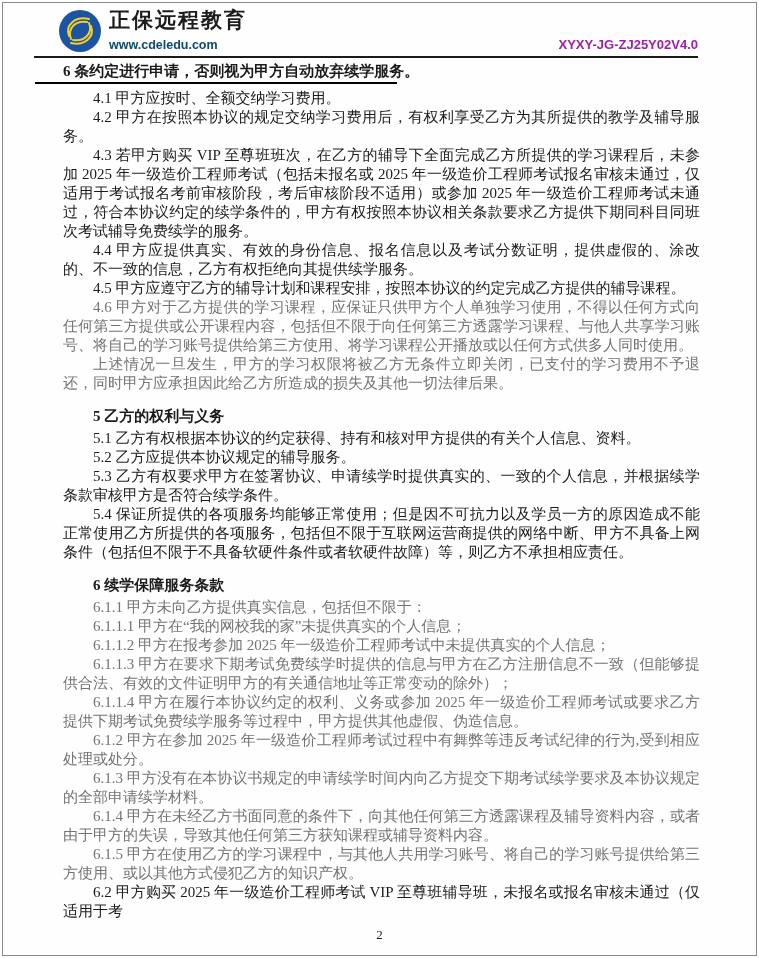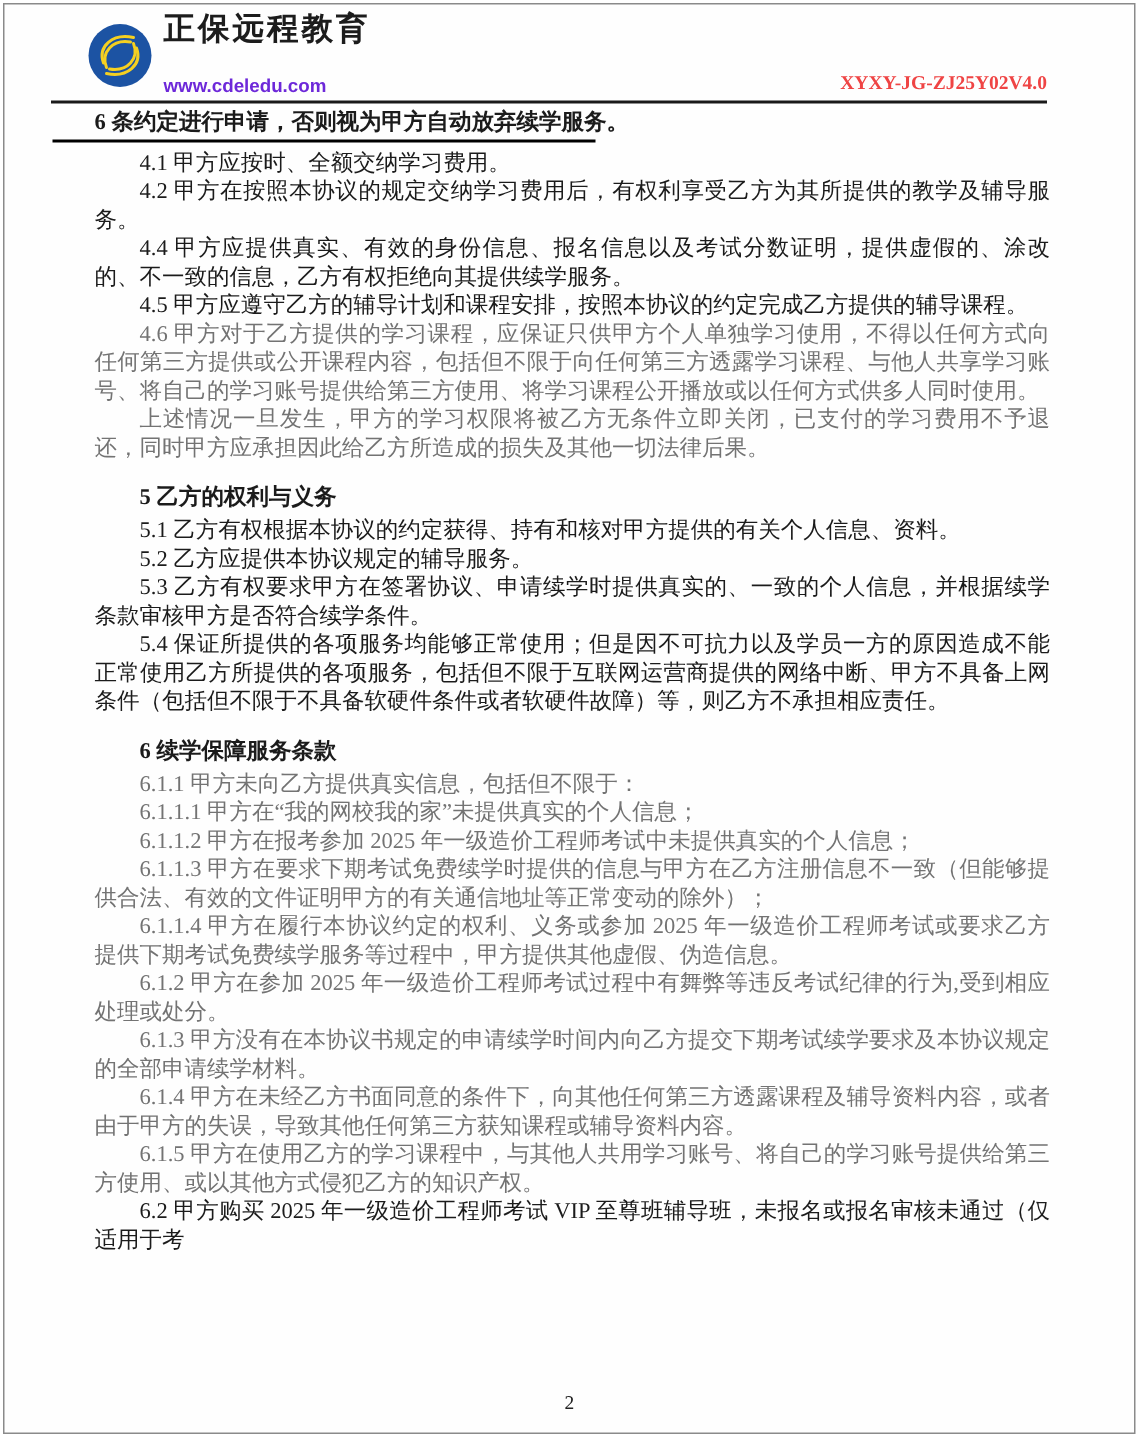--- a/index.html
+++ b/index.html
@@ -22,26 +22,26 @@
     display:flex;align-items:flex-start;justify-content:space-between;
   }
   .brand{display:flex;align-items:center;gap:7px;}
   .brand-text{display:flex;flex-direction:column;line-height:1.05;}
   .brand-name{
     font-family:"Liberation Sans","DejaVu Sans",sans-serif;
     font-weight:bold;font-size:21px;color:#1c1c1c;letter-spacing:2px;
   }
   .brand-url{
     font-family:"Liberation Sans","DejaVu Sans",sans-serif;
-    font-weight:bold;font-size:12.5px;color:#6d28d9;margin-top:20px;
+    font-weight:bold;font-size:12.5px;color:#0c4a6e;margin-top:8px;
   }
   .doc-code{
     align-self:flex-end;
-    font-family:Liberation Serif, serif;
-    font-weight:bold;font-size:13px;color:#ef4444;
+    font-family:Liberation Sans, sans-serif;
+    font-weight:bold;font-size:13px;color:#a21caf;
     margin-bottom:1px;
   }
   
   .content{
     margin:4px 56px 0 60px;
     font-size:15px;line-height:19px;
     text-align:justify;
   }
   .content p{margin:0;}
   .lead{
@@ -88,20 +88,21 @@
         <span class="brand-url">www.cdeledu.com</span>
       </div>
     </div>
     <span class="doc-code">XYXY-JG-ZJ25Y02V4.0</span>
   </div>
 
   <div class="content">
       <p class="lead">6 条约定进行申请，否则视为甲方自动放弃续学服务。</p>
       <p class="body">4.1 甲方应按时、全额交纳学习费用。</p>
       <p class="body">4.2 甲方在按照本协议的规定交纳学习费用后，有权利享受乙方为其所提供的教学及辅导服务。</p>
+      <p class="body">4.3 若甲方购买 VIP 至尊班班次，在乙方的辅导下全面完成乙方所提供的学习课程后，未参加 2025 年一级造价工程师考试（包括未报名或 2025 年一级造价工程师考试报名审核未通过，仅适用于考试报名考前审核阶段，考后审核阶段不适用）或参加 2025 年一级造价工程师考试未通过，符合本协议约定的续学条件的，甲方有权按照本协议相关条款要求乙方提供下期同科目同班次考试辅导免费续学的服务。</p>
       <p class="body">4.4 甲方应提供真实、有效的身份信息、报名信息以及考试分数证明，提供虚假的、涂改的、不一致的信息，乙方有权拒绝向其提供续学服务。</p>
       <p class="body">4.5 甲方应遵守乙方的辅导计划和课程安排，按照本协议的约定完成乙方提供的辅导课程。</p>
       <p class="body bold">4.6 甲方对于乙方提供的学习课程，应保证只供甲方个人单独学习使用，不得以任何方式向任何第三方提供或公开课程内容，包括但不限于向任何第三方透露学习课程、与他人共享学习账号、将自己的学习账号提供给第三方使用、将学习课程公开播放或以任何方式供多人同时使用。</p>
       <p class="body bold">上述情况一旦发生，甲方的学习权限将被乙方无条件立即关闭，已支付的学习费用不予退还，同时甲方应承担因此给乙方所造成的损失及其他一切法律后果。</p>
       <p class="heading">5 乙方的权利与义务</p>
       <p class="body">5.1 乙方有权根据本协议的约定获得、持有和核对甲方提供的有关个人信息、资料。</p>
       <p class="body">5.2 乙方应提供本协议规定的辅导服务。</p>
       <p class="body">5.3 乙方有权要求甲方在签署协议、申请续学时提供真实的、一致的个人信息，并根据续学条款审核甲方是否符合续学条件。</p>
       <p class="body">5.4 保证所提供的各项服务均能够正常使用；但是因不可抗力以及学员一方的原因造成不能正常使用乙方所提供的各项服务，包括但不限于互联网运营商提供的网络中断、甲方不具备上网条件（包括但不限于不具备软硬件条件或者软硬件故障）等，则乙方不承担相应责任。</p>
       <p class="heading">6 续学保障服务条款</p>

